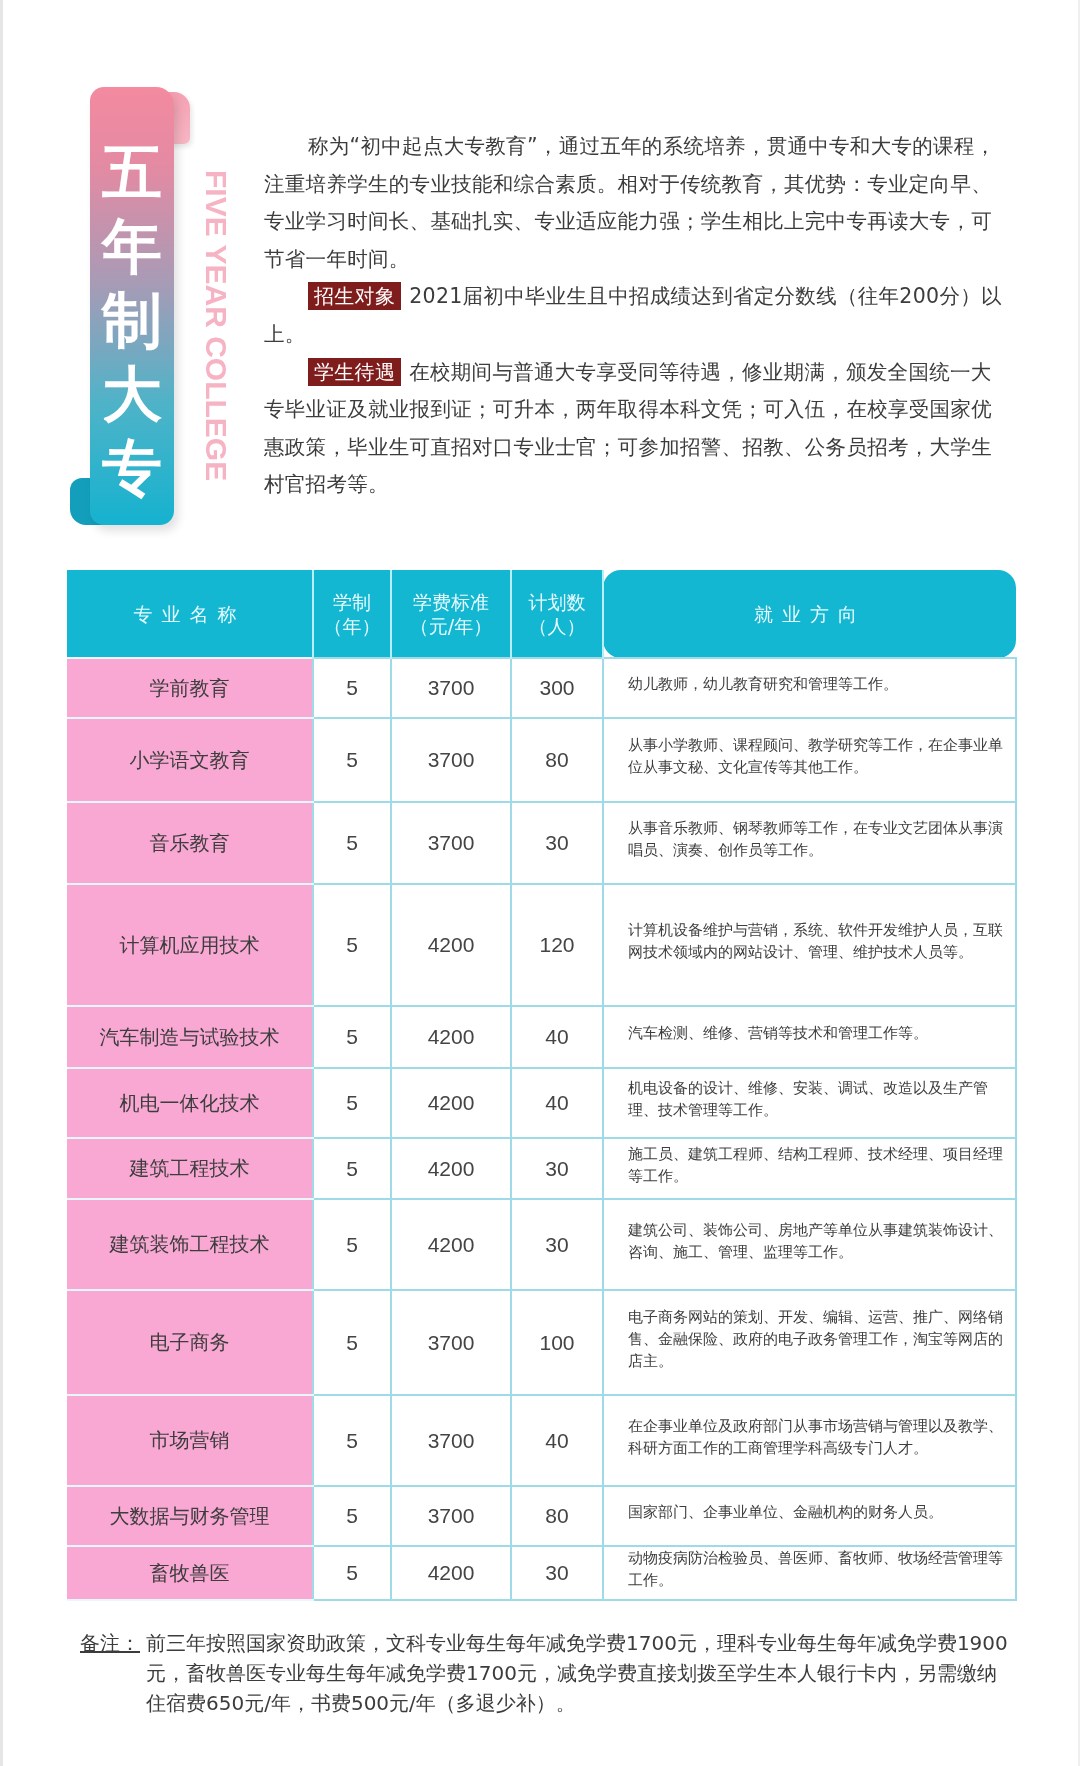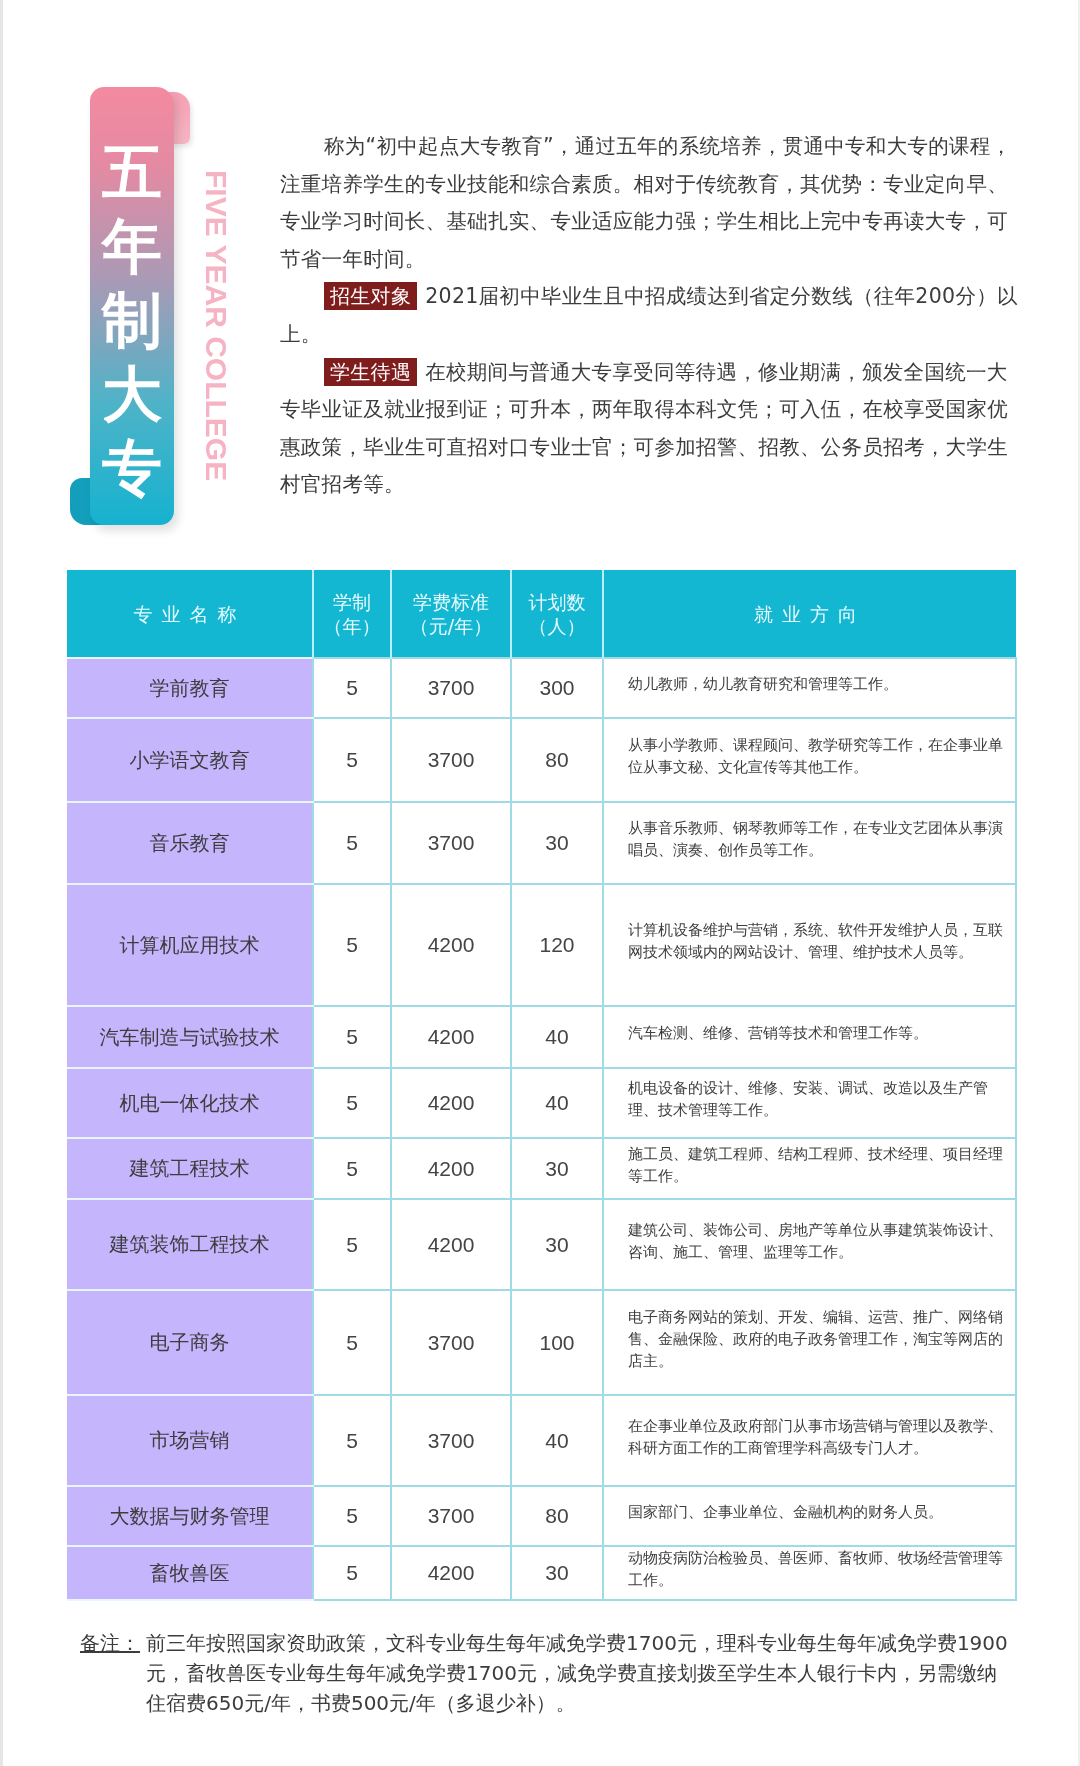--- a/index.html
+++ b/index.html
@@ -17,32 +17,32 @@
   .banner-curl-bot{position:absolute;left:70px;top:478px;width:40px;height:47px;border-radius:12px 0 6px 16px;
           background:#139fbb;}
   .banner-title{position:absolute;left:90px;top:135px;width:84px;display:flex;flex-direction:column;align-items:center;
           color:#ffffff;font-weight:bold;font-size:60px;line-height:74px;}
   .banner-title span{display:block;}
   .banner-en{position:absolute;left:196px;top:170px;width:40px;height:350px;writing-mode:vertical-rl;
           color:#f6b3c3;font-weight:bold;font-size:30px;letter-spacing:0px;font-family:"Liberation Sans",sans-serif;
           line-height:40px;white-space:nowrap;}
 
   
-  .intro{position:absolute;left:280px;top:128px;width:746px;font-size:20.5px;line-height:37.6px;color:#3c3c3c;letter-spacing:0.3px;}
+  .intro{position:absolute;left:264px;top:128px;width:746px;font-size:20.5px;line-height:37.6px;color:#3c3c3c;letter-spacing:0.3px;}
   .intro p{margin:0;}
   .indent{display:inline-block;width:44px;}
   .tag{display:inline-block;background:#7f1d1d;color:#ffffff;padding:0 6px;margin-right:8px;line-height:28px;font-size:20px;}
 
   
   .tbl{position:absolute;left:67px;top:570px;width:949px;border-collapse:collapse;table-layout:fixed;}
   .tbl th{background:#13b7d1;color:#e8fbff;font-weight:normal;font-size:19px;line-height:24px;
           border-right:2px solid #b8eef6;height:87px;padding:0;text-align:center;}
-  .tbl th:last-child{border-right:none;}
+  .tbl th:last-child{border-right:none;border-radius:18px;}
   .tbl td{border:2px solid #9edbe6;font-size:19px;color:#3d3d3d;text-align:center;padding:0;}
-  .tbl td.name{background:#c4b5fd;border-left:none;border-top:2px solid #e8f7fb;border-bottom:2px solid #e8f7fb;font-size:20px;margin-left:26px;}
+  .tbl td.name{background:#f9a8d4;border-left:none;border-top:2px solid #e8f7fb;border-bottom:2px solid #e8f7fb;font-size:20px;margin-left:26px;}
   .tbl td.job{text-align:left;padding:0 12px 8px 24px;font-size:15px;line-height:22px;}
   .tbl td.num{font-family:"Liberation Sans",sans-serif;font-size:21px;color:#444;}
   .sp{letter-spacing:9px;}
 
   
   .note{position:absolute;left:80px;top:1628px;width:930px;font-size:20px;line-height:30px;color:#3c3c3c;}
   .note .lbl{position:absolute;left:0;top:0;text-decoration:underline;}
   .note .body{margin-left:66px;}
 </style>
 </head>

